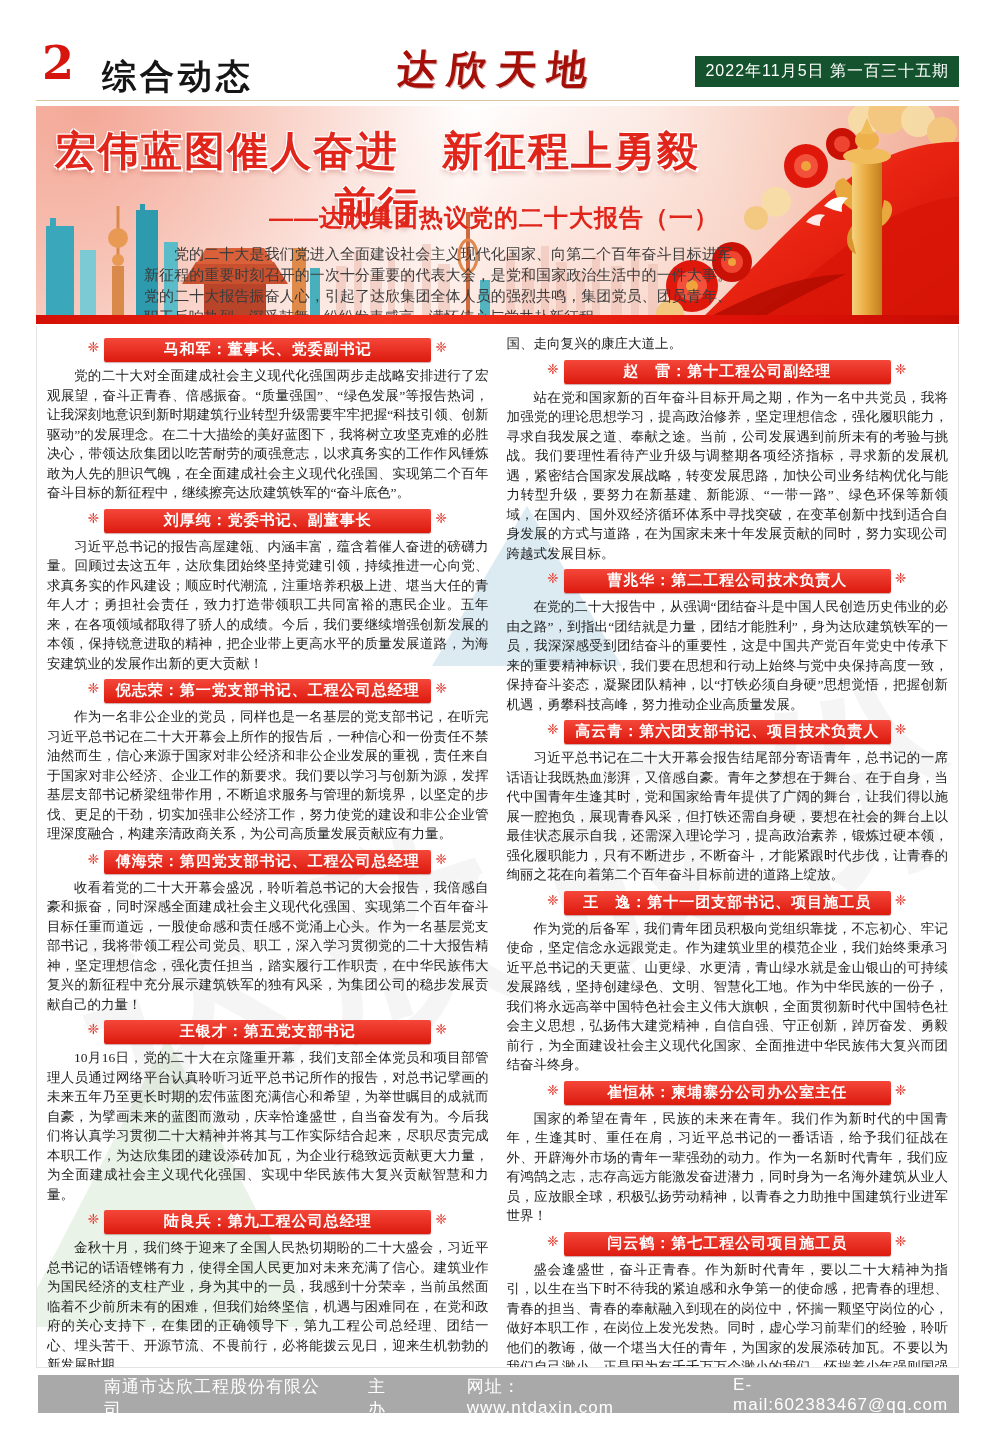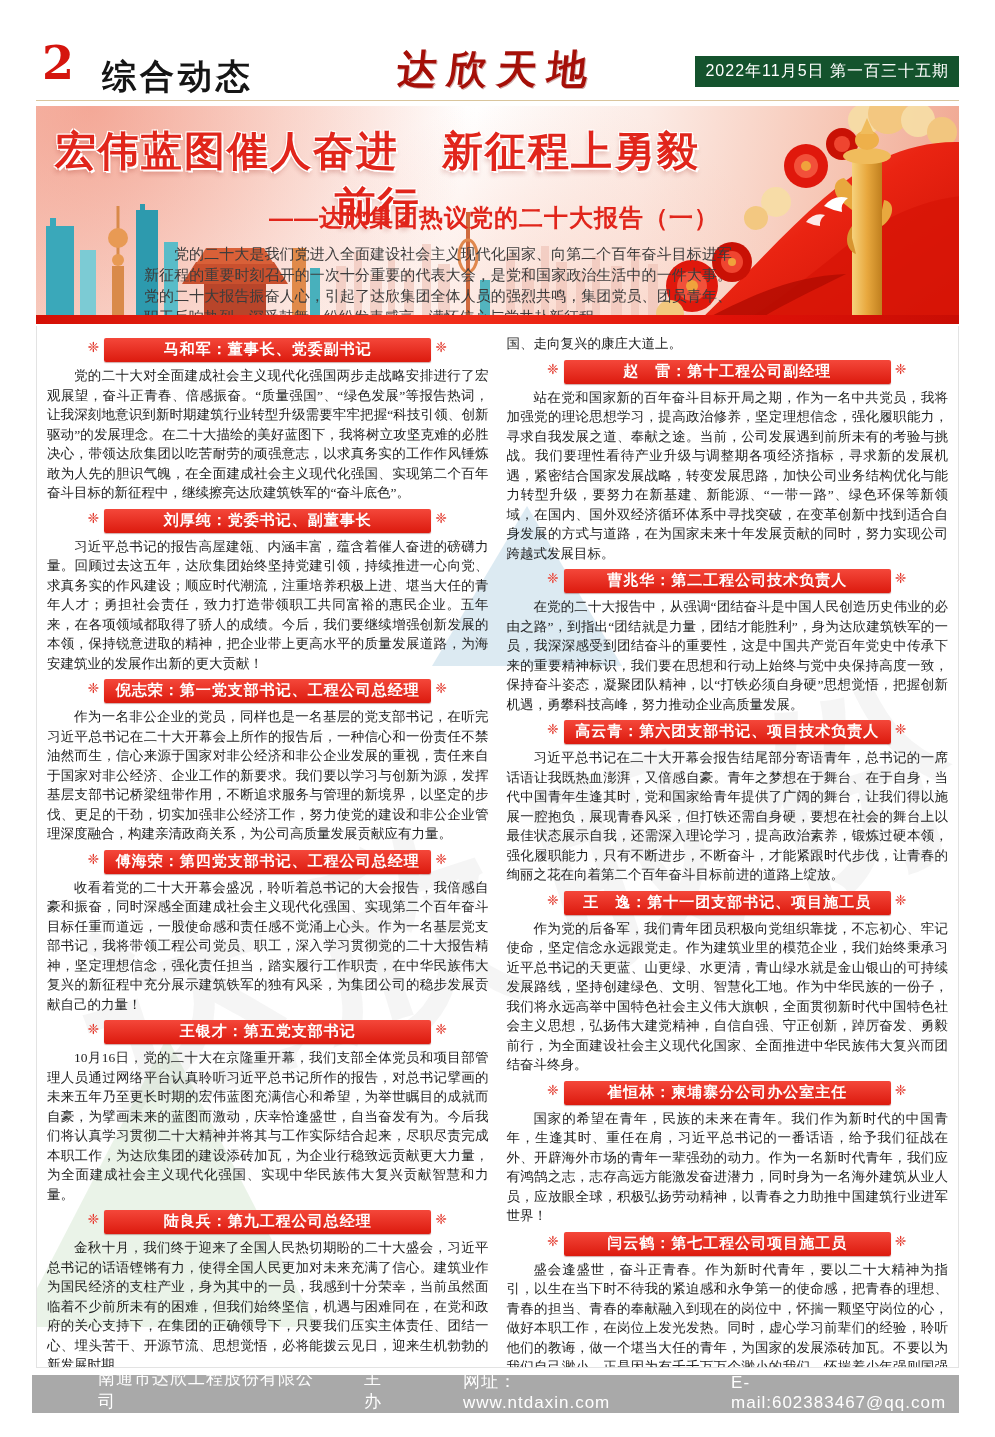--- a/index.html
+++ b/index.html
@@ -94,22 +94,22 @@
   .knot { position:absolute; top:1px; font-size:14px; color:#e2362a; text-shadow:0 0 1px #fff; }
   .knot.l { left:-17px; } .knot.r { right:-17px; }
   p.body {
     font-size:13.5px; line-height:19.5px; color:#1e1e1e;
     text-align:justify; text-indent:2em; margin:0 0 1px 0;
   }
   p.carryover { text-indent:0; margin-top:2px; }
 
   
   .footer {
-    position:absolute; left:32px; right:36px; bottom:24px; height:38px;
-    background:#a9a9a9; color:#fff; display:flex; align-items:flex-end;
+    position:absolute; left:38px; right:36px; bottom:24px; height:38px;
+    background:#a9a9a9; color:#fff; display:flex; align-items:flex-start;
     font-size:17px; letter-spacing:1px;
     font-family:"Liberation Sans","DejaVu Sans",sans-serif;
   }
   .footer .organizer { margin-left:66px; }
   .footer .role { margin-left:38px; }
   .footer .website { margin-left:64px; }
   .footer .email { margin-left:72px; }
 </style>
 </head>
 <body>
@@ -244,21 +244,21 @@
         <section>
           <div class="article-bar"><span class="knot l">❈</span><span class="knot r">❈</span><span>傅海荣：第四党支部书记、工程公司总经理</span></div>
           <p class="body">收看着党的二十大开幕会盛况，聆听着总书记的大会报告，我倍感自豪和振奋，同时深感全面建成社会主义现代化强国、实现第二个百年奋斗目标任重而道远，一股使命感和责任感不觉涌上心头。作为一名基层党支部书记，我将带领工程公司党员、职工，深入学习贯彻党的二十大报告精神，坚定理想信念，强化责任担当，踏实履行工作职责，在中华民族伟大复兴的新征程中充分展示建筑铁军的独有风采，为集团公司的稳步发展贡献自己的力量！</p>
         </section>
         <section>
           <div class="article-bar"><span class="knot l">❈</span><span class="knot r">❈</span><span>王银才：第五党支部书记</span></div>
           <p class="body">10月16日，党的二十大在京隆重开幕，我们支部全体党员和项目部管理人员通过网络平台认真聆听习近平总书记所作的报告，对总书记擘画的未来五年乃至更长时期的宏伟蓝图充满信心和希望，为举世瞩目的成就而自豪，为擘画未来的蓝图而激动，庆幸恰逢盛世，自当奋发有为。今后我们将认真学习贯彻二十大精神并将其与工作实际结合起来，尽职尽责完成本职工作，为达欣集团的建设添砖加瓦，为企业行稳致远贡献更大力量，为全面建成社会主义现代化强国、实现中华民族伟大复兴贡献智慧和力量。</p>
         </section>
         <section>
           <div class="article-bar"><span class="knot l">❈</span><span class="knot r">❈</span><span>陆良兵：第九工程公司总经理</span></div>
-          <p class="body">金秋十月，我们终于迎来了全国人民热切期盼的二十大盛会，习近平总书记的话语铿锵有力，使得全国人民更加对未来充满了信心。建筑业作为国民经济的支柱产业，身为其中的一员，我感到十分荣幸，当前虽然面临着不少前所未有的困难，但我们始终坚信，机遇与困难同在，在党和政府的关心支持下，在集团的正确领导下，只要我们压实主体责任、团结一心、埋头苦干、开源节流、思想觉悟，必将能拨云见日，迎来生机勃勃的新发展时期。</p>
+          <p class="body">金秋十月，我们终于迎来了全国人民热切期盼的二十大盛会，习近平总书记的话语铿锵有力，使得全国人民更加对未来充满了信心。建筑业作为国民经济的支柱产业，身为其中的一员，我感到十分荣幸，当前虽然面临着不少前所未有的困难，但我们始终坚信，机遇与困难同在，在党和政府的关心支持下，在集团的正确领导下，第九工程公司总经理、团结一心、埋头苦干、开源节流、不畏前行，必将能拨云见日，迎来生机勃勃的新发展时期。</p>
         </section>
       </div>
     <div class="col" id="col-right">
         <p class="body carryover">国、走向复兴的康庄大道上。</p>
         <section>
           <div class="article-bar"><span class="knot l">❈</span><span class="knot r">❈</span><span>赵　雷：第十工程公司副经理</span></div>
           <p class="body">站在党和国家新的百年奋斗目标开局之期，作为一名中共党员，我将加强党的理论思想学习，提高政治修养，坚定理想信念，强化履职能力，寻求自我发展之道、奉献之途。当前，公司发展遇到前所未有的考验与挑战。我们要理性看待产业升级与调整期各项经济指标，寻求新的发展机遇，紧密结合国家发展战略，转变发展思路，加快公司业务结构优化与能力转型升级，要努力在新基建、新能源、“一带一路”、绿色环保等新领域，在国内、国外双经济循环体系中寻找突破，在变革创新中找到适合自身发展的方式与道路，在为国家未来十年发展贡献的同时，努力实现公司跨越式发展目标。</p>
         </section>
         <section>
           <div class="article-bar"><span class="knot l">❈</span><span class="knot r">❈</span><span>曹兆华：第二工程公司技术负责人</span></div>

